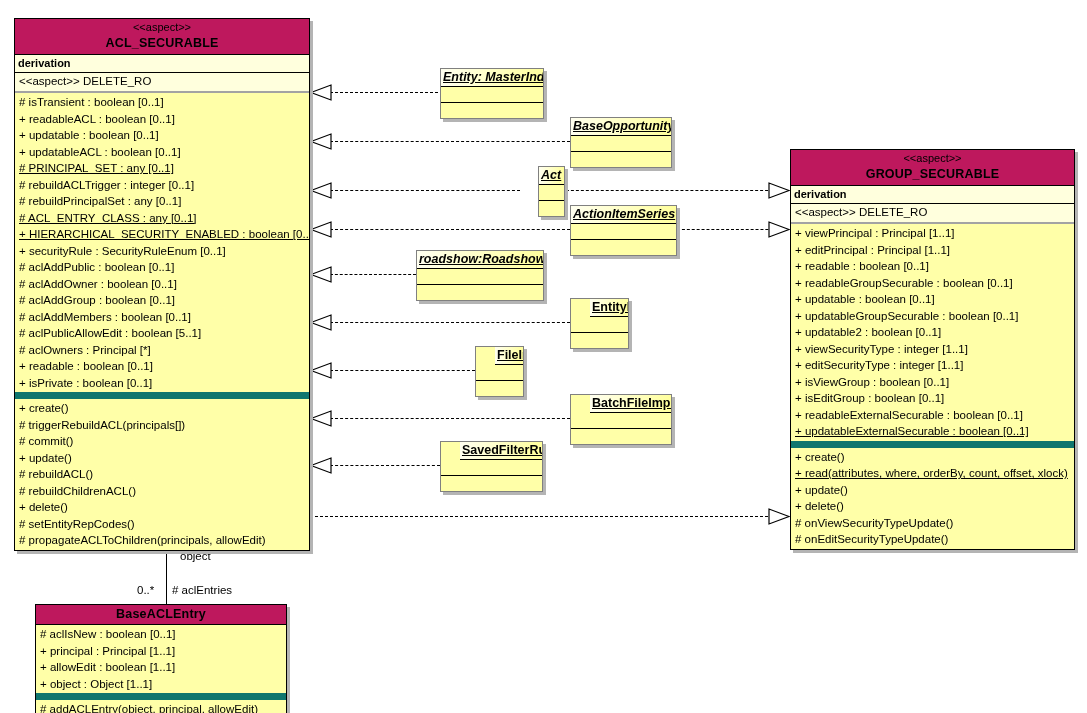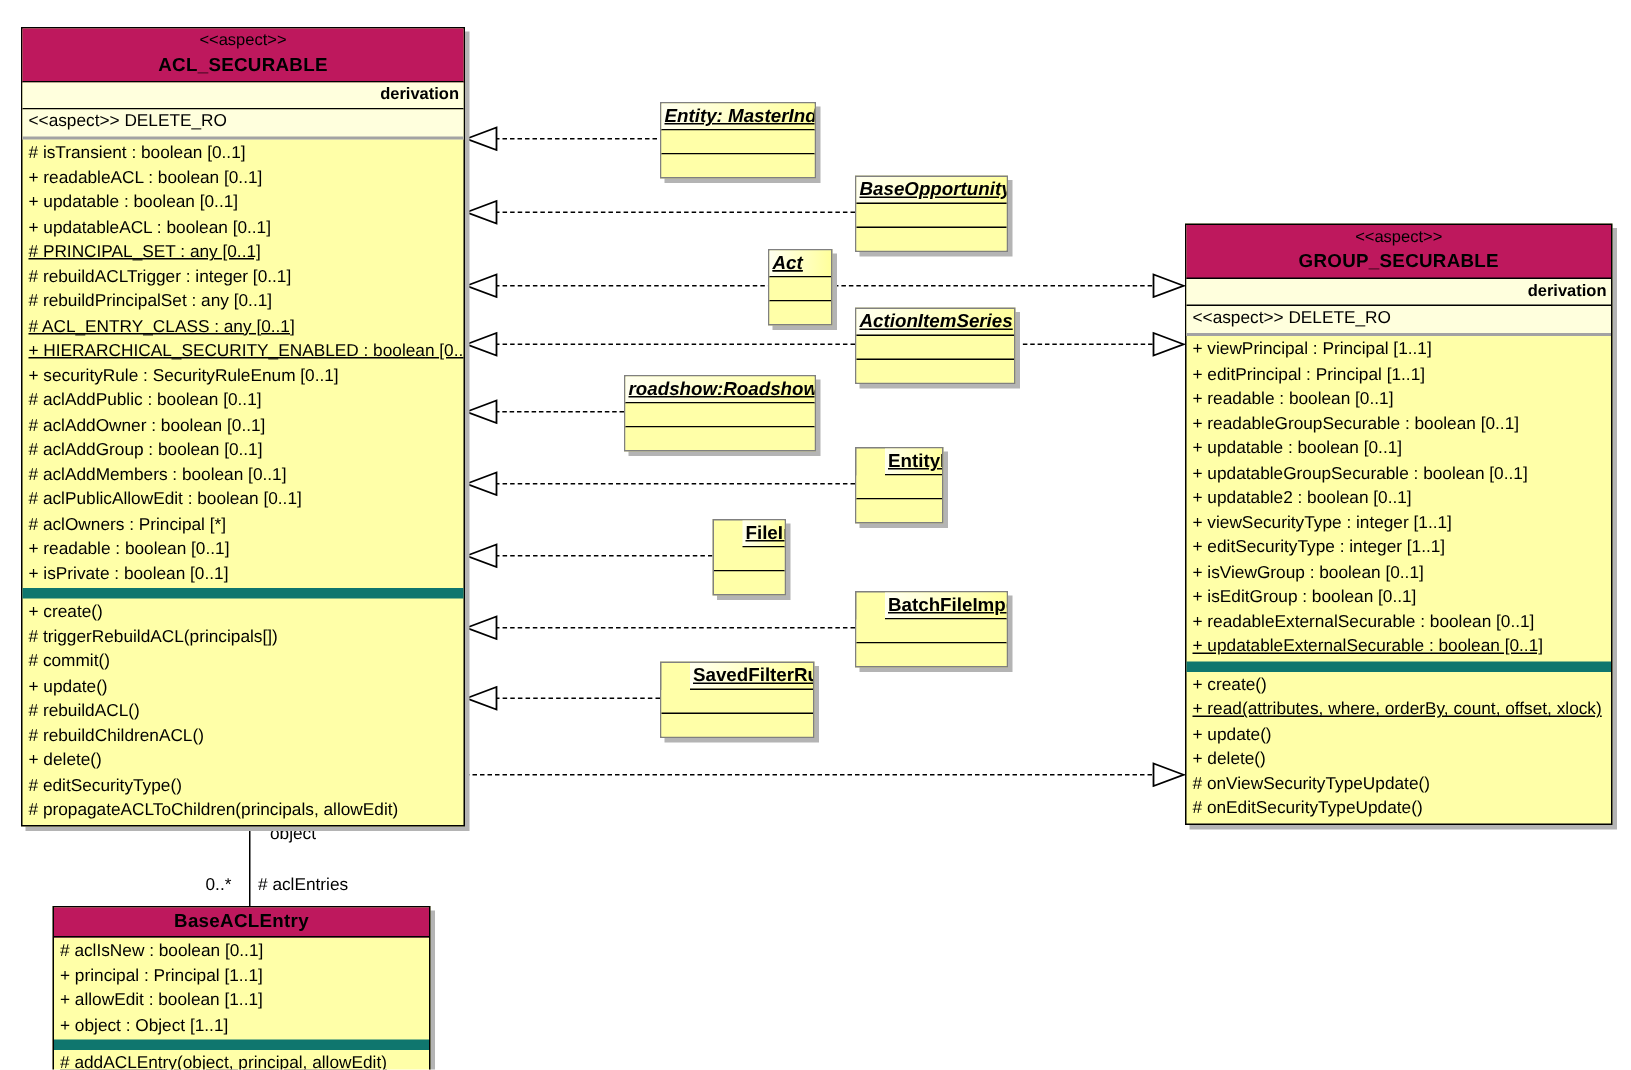--- a/index.html
+++ b/index.html
@@ -23,21 +23,21 @@
   .uml .hdr{
     background:#be185d;
     border-bottom:1px solid #000000;
     text-align:center;
     padding:2px 3px 3px 3px;
   }
   .uml .stereo{font-size:11px;display:block;line-height:1.25;}
   .uml .cname{font-weight:bold;font-size:12.5px;display:block;line-height:1.3;letter-spacing:.2px;}
   .uml .sub{
     background:#ffffdd;
-    text-align:right;
+    text-align:left;
     font-weight:bold;
     font-size:11px;
     padding:1px 3px 2px 3px;
     border-bottom:1px solid #000000;
   }
   .uml .sub2{
     background:#ffffdd;
     text-align:left;
     font-size:11.5px;
     padding:1px 3px 2px 4px;
@@ -163,34 +163,34 @@
       <div class="row u"># PRINCIPAL_SET : any [0..1]</div>
       <div class="row"># rebuildACLTrigger : integer [0..1]</div>
       <div class="row"># rebuildPrincipalSet : any [0..1]</div>
       <div class="row u"># ACL_ENTRY_CLASS : any [0..1]</div>
       <div class="row u">+ HIERARCHICAL_SECURITY_ENABLED : boolean [0..1]</div>
       <div class="row">+ securityRule : SecurityRuleEnum [0..1]</div>
       <div class="row"># aclAddPublic : boolean [0..1]</div>
       <div class="row"># aclAddOwner : boolean [0..1]</div>
       <div class="row"># aclAddGroup : boolean [0..1]</div>
       <div class="row"># aclAddMembers : boolean [0..1]</div>
-      <div class="row"># aclPublicAllowEdit : boolean [0..1]</div>
+      <div class="row"># aclPublicAllowEdit : boolean [5..1]</div>
       <div class="row"># aclOwners : Principal [*]</div>
       <div class="row">+ readable : boolean [0..1]</div>
       <div class="row">+ isPrivate : boolean [0..1]</div>
     </div>
     <div class="compart">
       <div class="row">+ create()</div>
       <div class="row"># triggerRebuildACL(principals[])</div>
       <div class="row"># commit()</div>
       <div class="row">+ update()</div>
       <div class="row"># rebuildACL()</div>
       <div class="row"># rebuildChildrenACL()</div>
       <div class="row">+ delete()</div>
-      <div class="row"># editSecurityType()</div>
+      <div class="row"># setEntityRepCodes()</div>
       <div class="row"># propagateACLToChildren(principals, allowEdit)</div>
     </div>
   </div>
 
   <div class="uml" style="left:790px;top:149px;width:285px;">
     <div class="hdr">
       <span class="stereo">&lt;&lt;aspect&gt;&gt;</span>
       <span class="cname">GROUP_SECURABLE</span>
     </div>
     <div class="sub">derivation</div>
@@ -240,21 +240,21 @@
     <div class="band b1"></div>
     <div class="band"></div>
   </div>
 
   <div class="small" style="left:570px;top:117px;width:102px;">
     <span class="sname">BaseOpportunity</span>
     <div class="band b1"></div>
     <div class="band"></div>
   </div>
 
-  <div class="small" style="left:512px;top:166px;width:43px;text-decoration:underline;">
+  <div class="small" style="left:538px;top:166px;width:27px;text-decoration:underline;">
     <span class="sname">Act</span>
     <div class="band b1"></div>
     <div class="band"></div>
   </div>
 
   <div class="small" style="left:570px;top:205px;width:107px;">
     <span class="sname">ActionItemSeries</span>
     <div class="band b1"></div>
     <div class="band"></div>
   </div>

